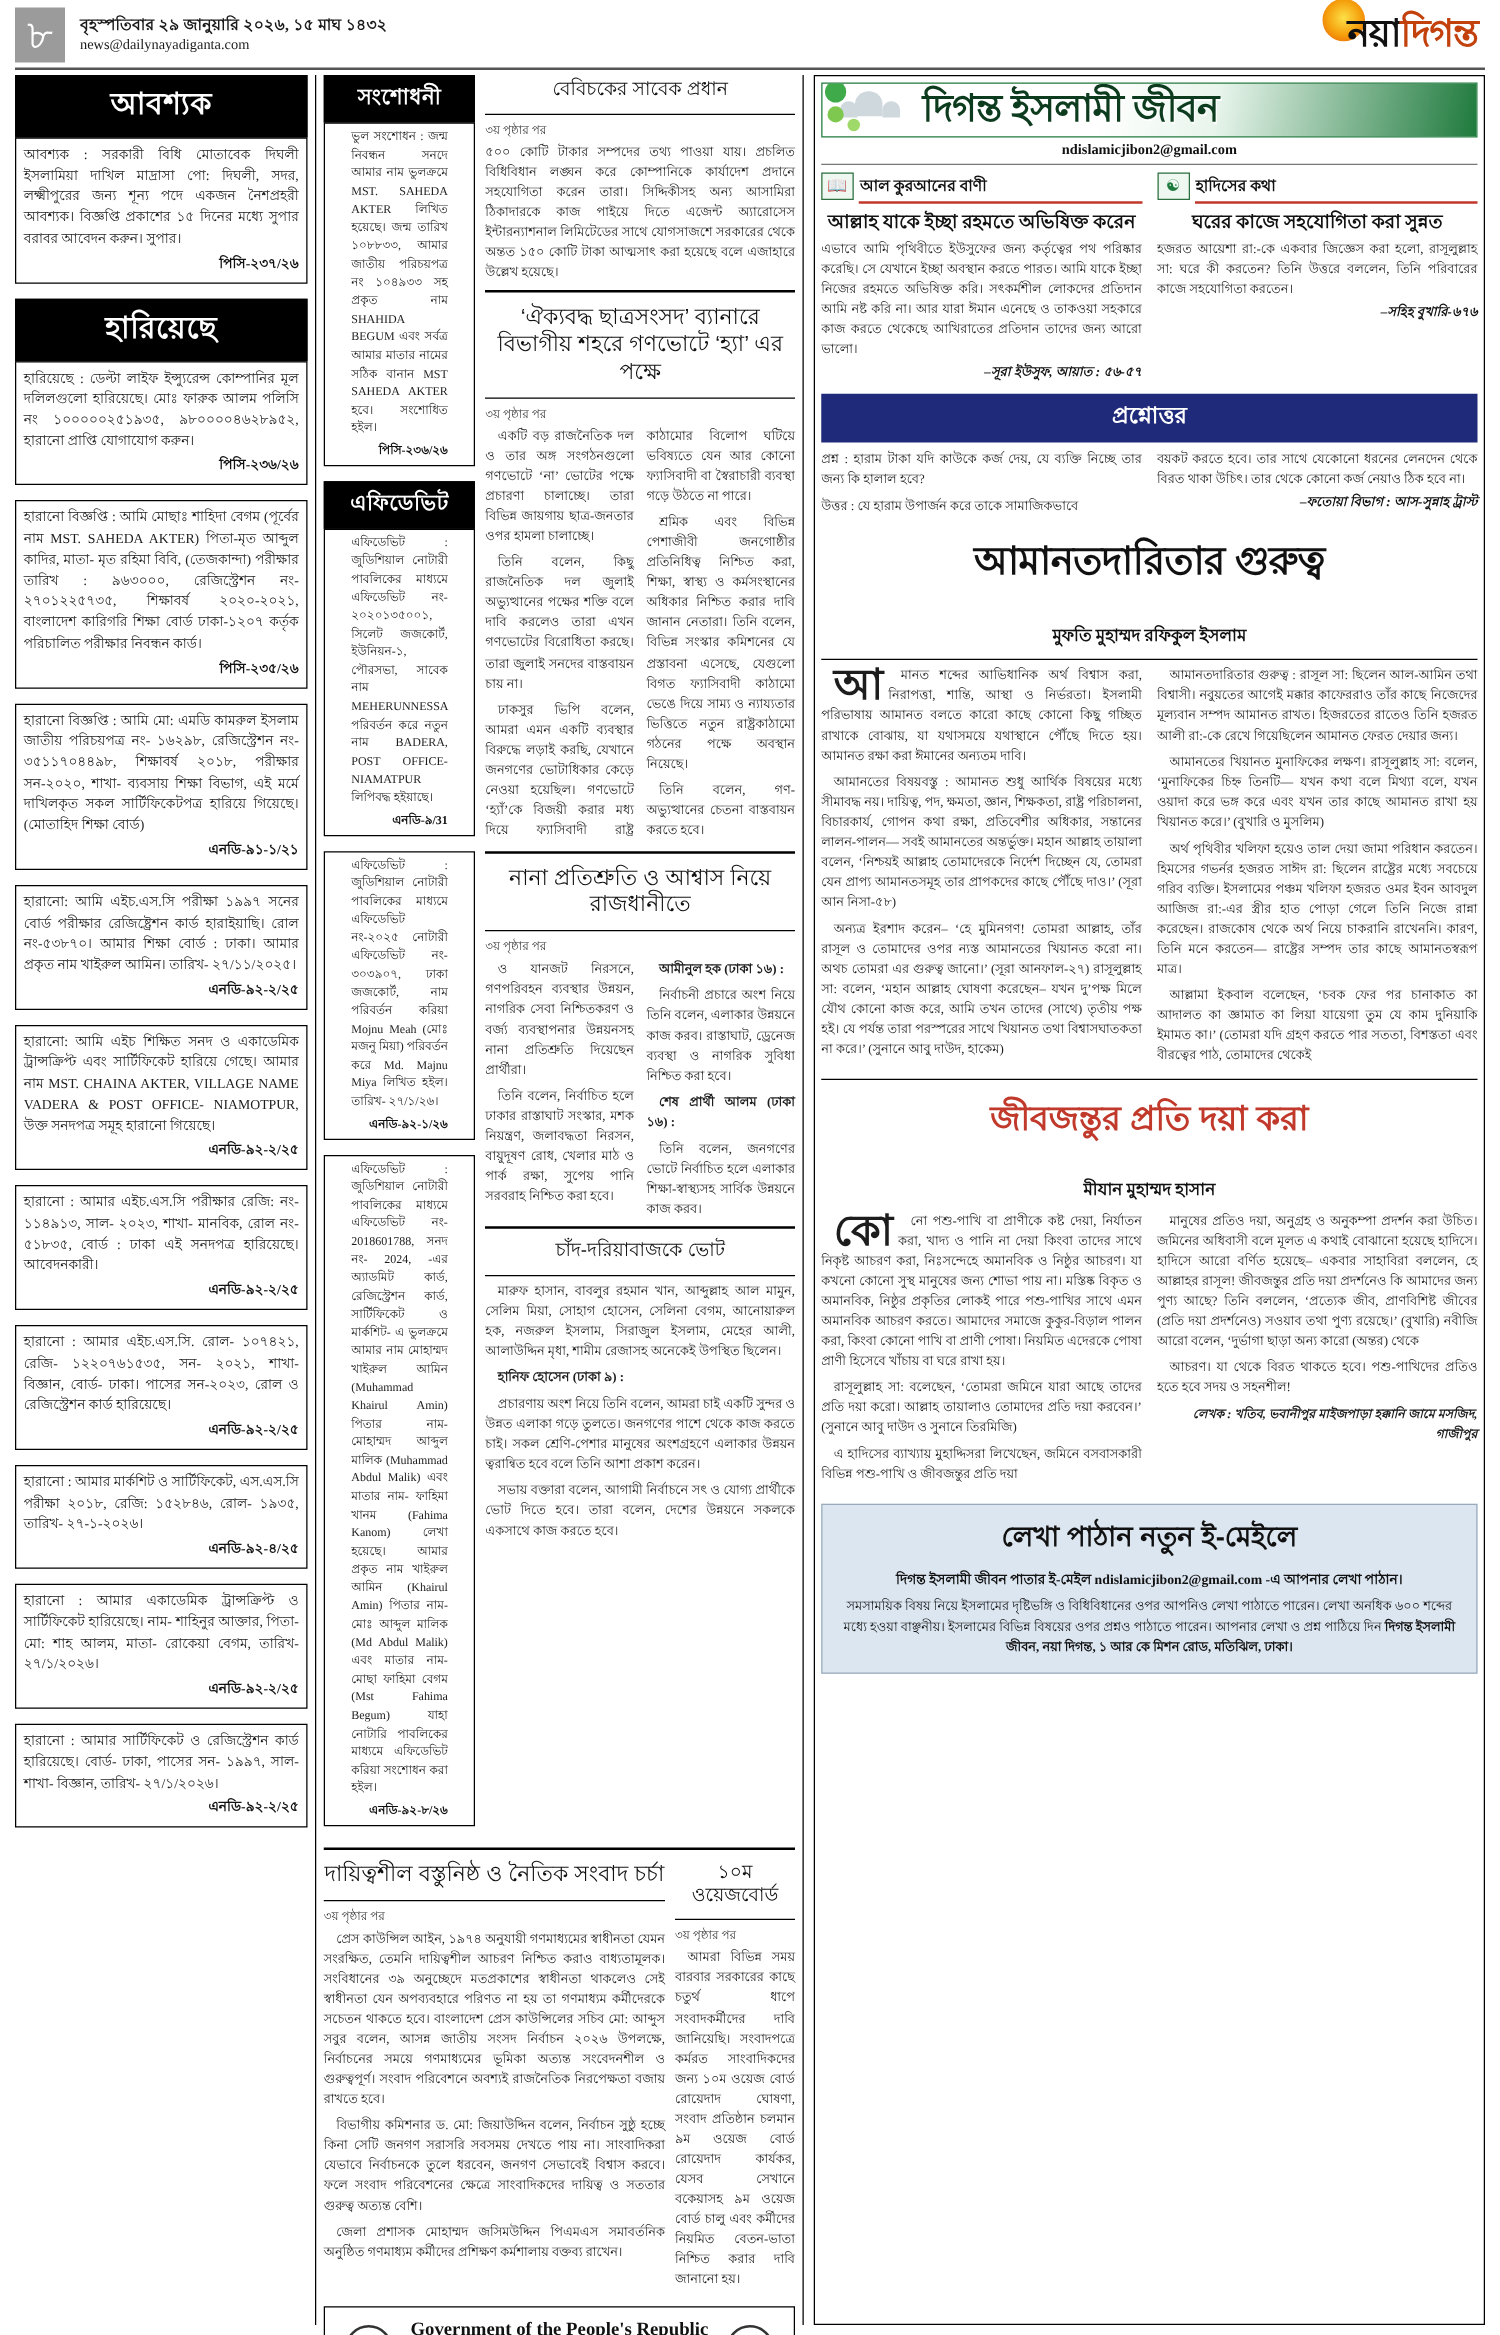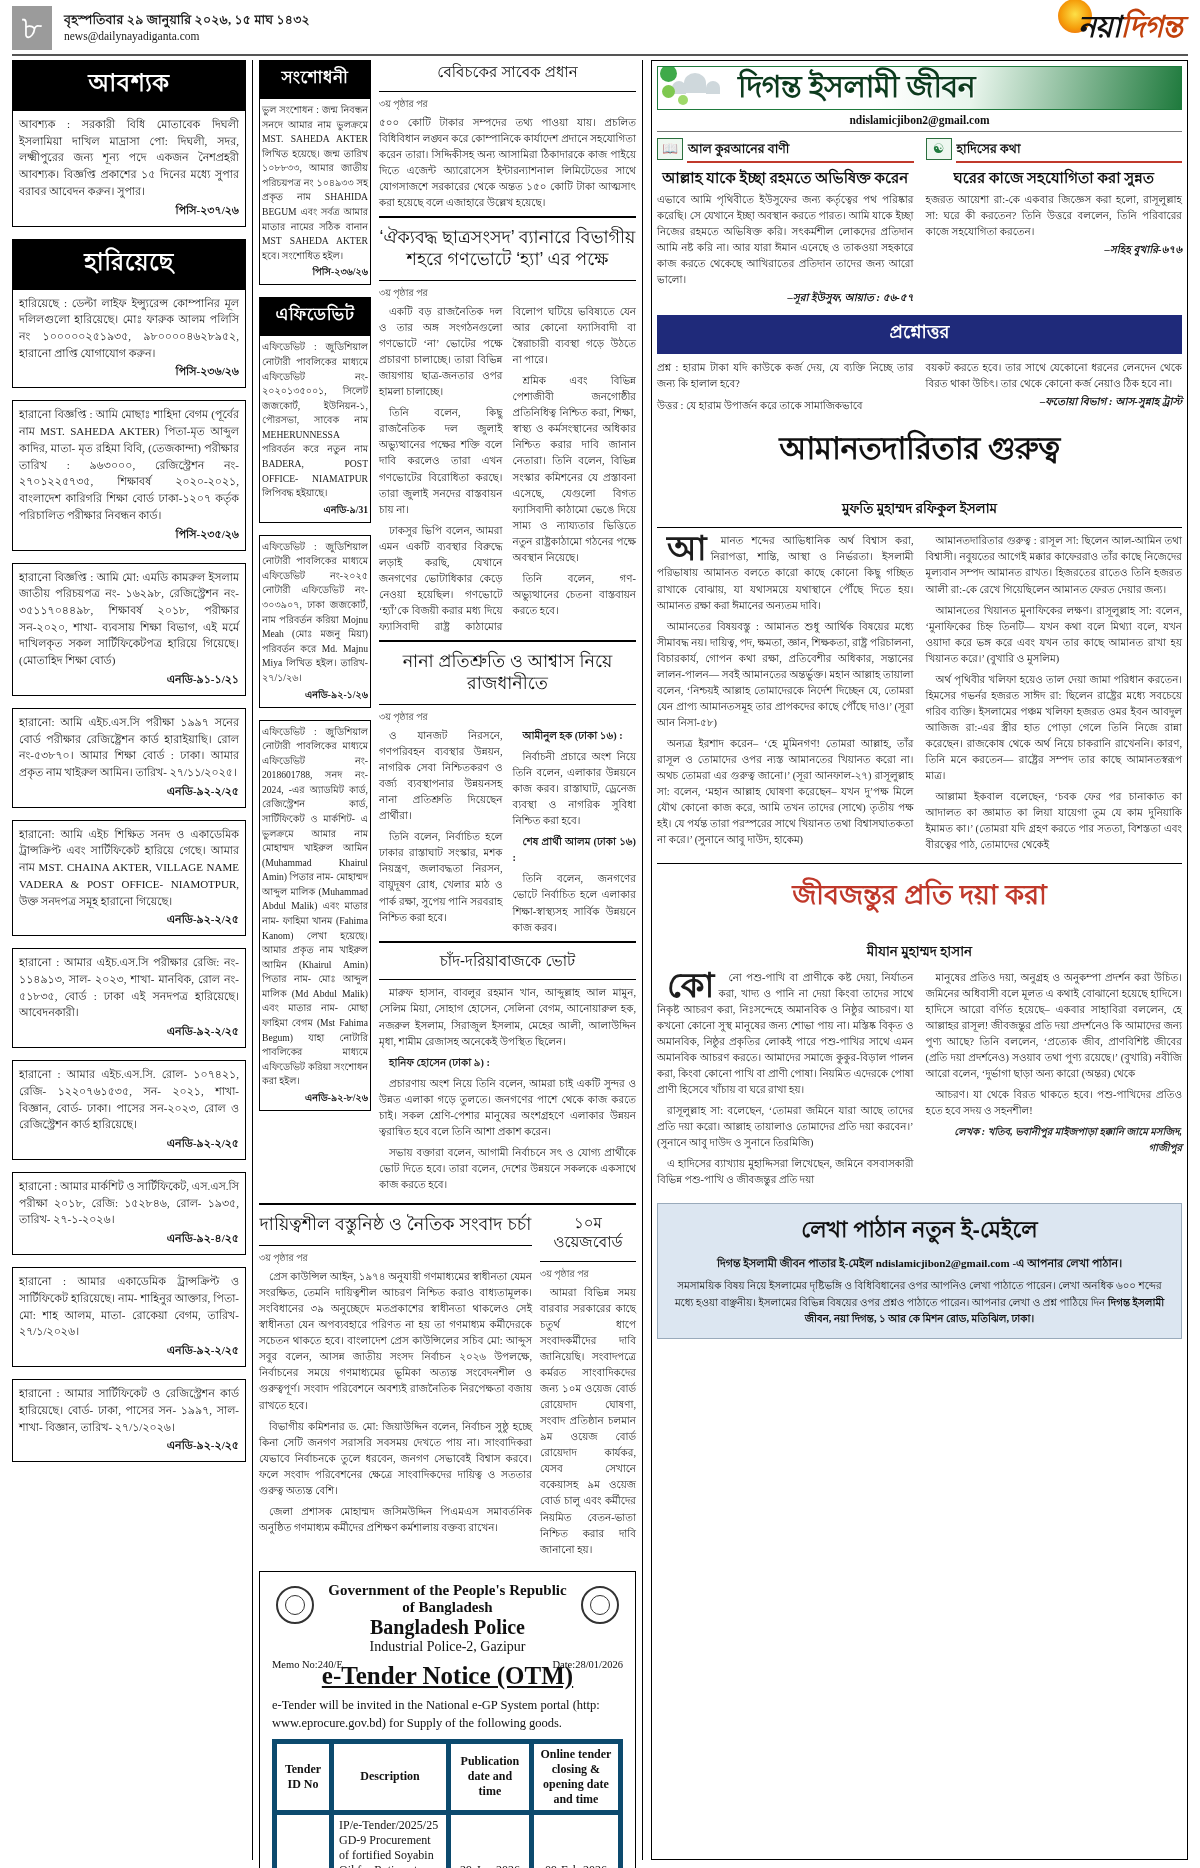--- a/index.html
+++ b/index.html
@@ -17,21 +17,21 @@
   
   .masthead { display:flex; align-items:center; height:52px; padding:4px 4px 0 4px; }
   .pageno {
     width:40px; height:44px; background:#9b9b9b; color:#ffffff;
     font-size:32px; line-height:44px; text-align:center;
     font-family:"Liberation Serif", serif; font-weight:400;
   }
   .dateline { margin-left:12px; line-height:1.35; }
   .dateline .bn { font-size:12.5px; font-weight:700; color:#1a1a1a; letter-spacing:.2px;}
   .dateline .mail { font-size:11.5px; color:#1a1a1a; }
-  .brand { margin-left:auto; display:flex; align-items:flex-start; padding-right:6px; position:relative;font-style:italic; }
+  .brand { margin-left:auto; display:flex; align-items:flex-start; padding-right:6px; position:relative; }
   .brand-sun {
     width:34px;height:34px;border-radius:50%;
     background:radial-gradient(circle at 50% 45%, #fde047 0%, #f59e0b 55%, #ea580c 100%);
     position:absolute; right:96px; top:-4px; z-index:0;
   }
   .brand-txt {
     font-size:30px; font-weight:700; color:#111; letter-spacing:-1px;
     position:relative; z-index:1; font-family:"Liberation Sans", sans-serif;
   }
   .brand-txt .accent { color:#c2410c; }
@@ -44,21 +44,21 @@
   .col-right { flex:1 1 auto; padding-left:8px; border-left:1px solid #000; }
 
   
   .blk-head {
     background:#000; color:#fff; text-align:center;
     font-size:24px; font-weight:700; padding:3px 0 5px 0;
     font-family:"Liberation Sans", sans-serif; letter-spacing:.5px;
     border:1px solid #000; margin-bottom:0;
   }
   .box { border:1px solid #000; padding:5px 6px; margin-bottom:12px; }
-  .box.tight { padding:4px 2px; }
+  .box.tight { padding:4px 21px; }
 
   .bn-just { text-align:justify; font-size:11px; line-height:1.52; color:#1c1c1c; }
   .sig { text-align:right; font-size:11px; margin-top:2px; font-weight:600; }
 
   
   .mid-head {
     font-size:17.5px; font-weight:400; text-align:center; line-height:1.25;
     padding:3px 0 5px 0; font-family:"Liberation Sans", sans-serif;
   }
   .mid-head.small { font-size:15px; }

